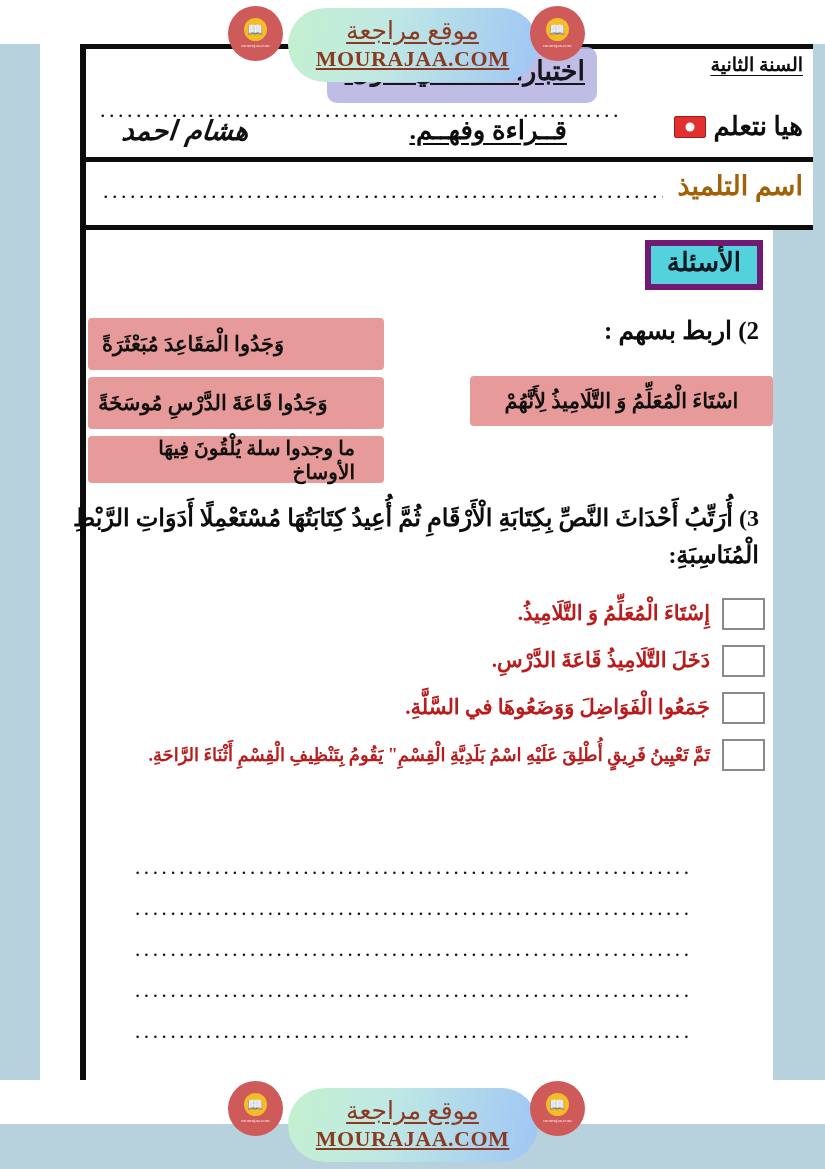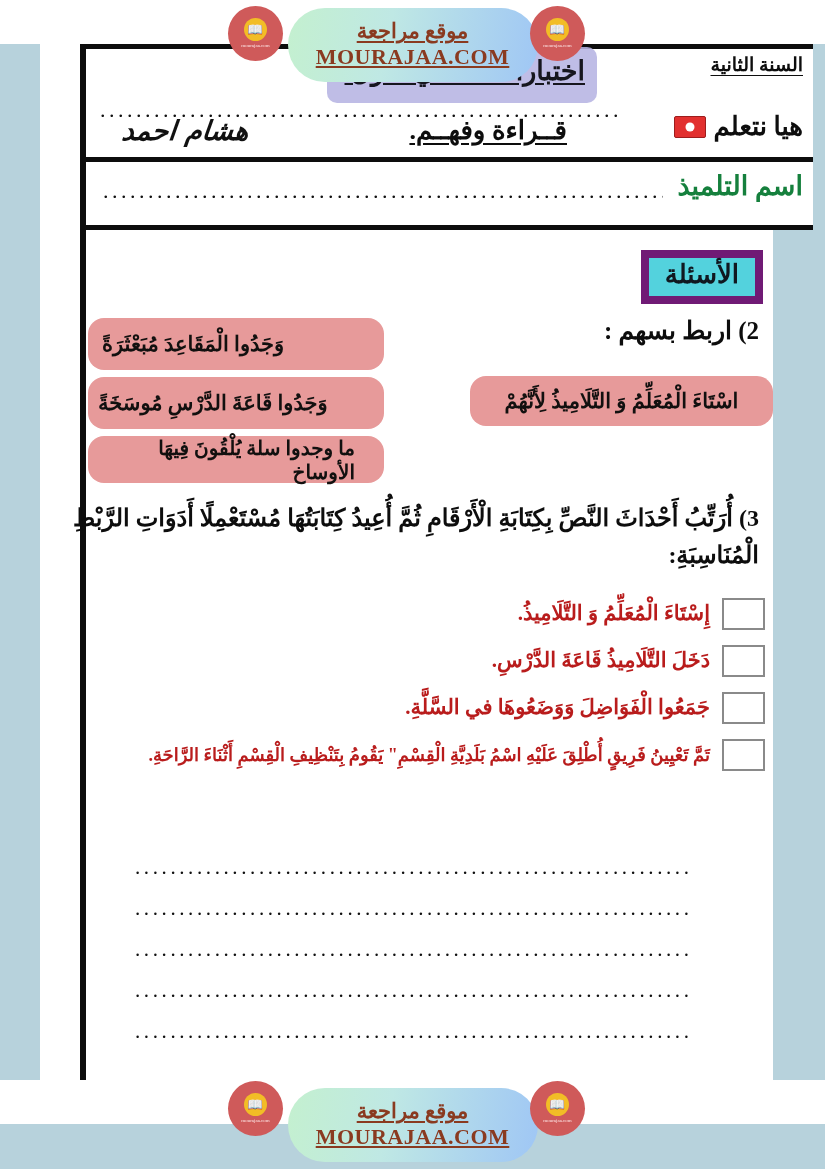--- a/index.html
+++ b/index.html
@@ -159,64 +159,64 @@
     border-bottom: 5px solid #0d0d0d;
     box-sizing: border-box;
     background: #fff;
   }
   .name-label {
     position: absolute;
     right: 10px;
     top: 8px;
     font-size: 27px;
     font-weight: bold;
-    color: #15803d;
+    color: #a16207;
     white-space: nowrap;
   }
   .name-dots {
     position: absolute;
     right: 150px;
     top: 16px;
     width: 560px;
     font-size: 22px;
     letter-spacing: 3.5px;
     color: #111;
     overflow: hidden;
     white-space: nowrap;
     direction: ltr;
   }
 
   
   .questions-badge {
     position: absolute;
     right: 10px;
-    top: 250px;
+    top: 240px;
     background: #53d2dd;
-    border: 8px solid #701a75;
+    border: 6px solid #701a75;
     padding: 3px 16px 6px 16px;
     font-size: 26px;
     font-weight: bold;
     color: #101820;
     line-height: 1.1;
   }
 
   
   .q2-label {
     position: absolute;
     right: 14px;
     top: 316px;
     font-size: 25px;
     font-weight: bold;
     color: #0d0d0d;
     white-space: nowrap;
   }
   .pink-pill {
     position: absolute;
     background: #e79a9a;
-    border-radius: 16px;
+    border-radius: 4px;
     font-weight: bold;
     color: #12100f;
     display: flex;
     align-items: center;
     box-sizing: border-box;
   }
   .pill-right {
     right: 0px;
     top: 376px;
     width: 303px;
@@ -339,22 +339,22 @@
     height: 74px;
     border-radius: 38px;
     background: linear-gradient(100deg, #c4f0cf 0%, #bfe8e4 40%, #9fc6f5 100%);
     display: flex;
     flex-direction: column;
     align-items: center;
     justify-content: center;
     z-index: 3;
   }
   .wm-ar {
-    font-size: 21px;
-    font-weight: bold;
+    font-size: 25px;
+    font-weight: normal;
     color: #8a3a20;
     text-decoration: underline;
     text-underline-offset: 3px;
     line-height: 1.15;
   }
   .wm-en {
     font-size: 22px;
     font-weight: bold;
     color: #8a3a20;
     letter-spacing: .5px;

